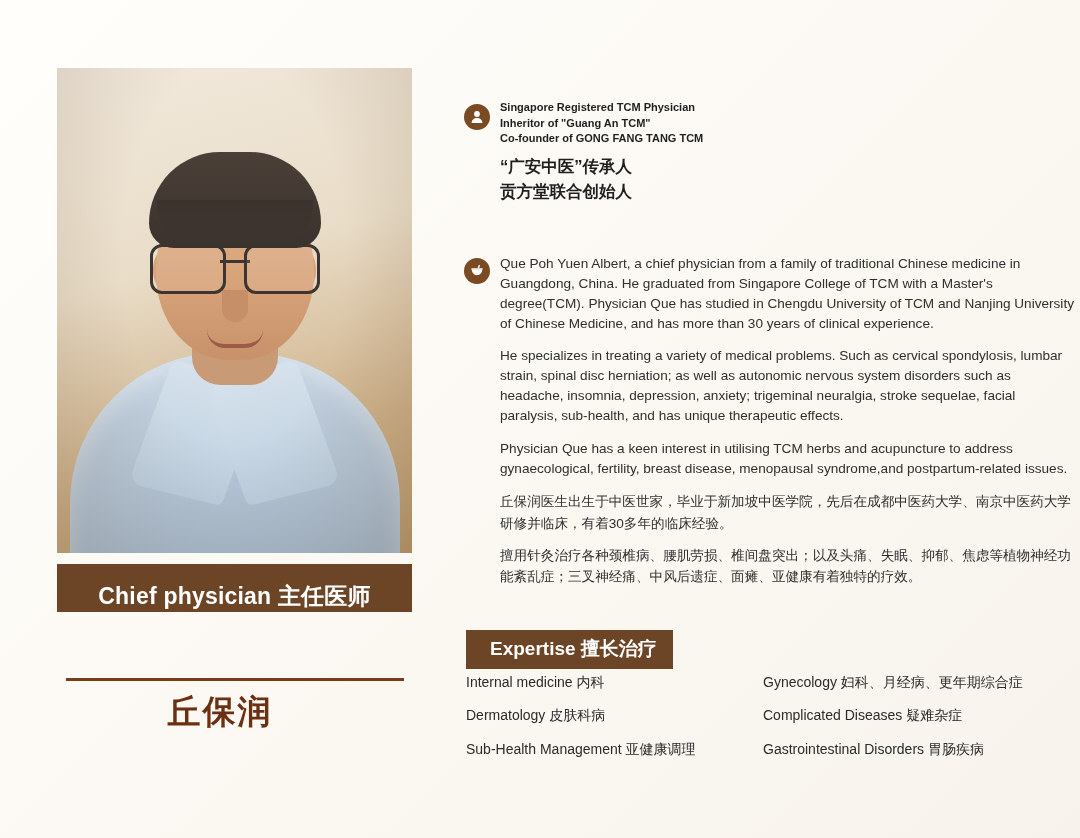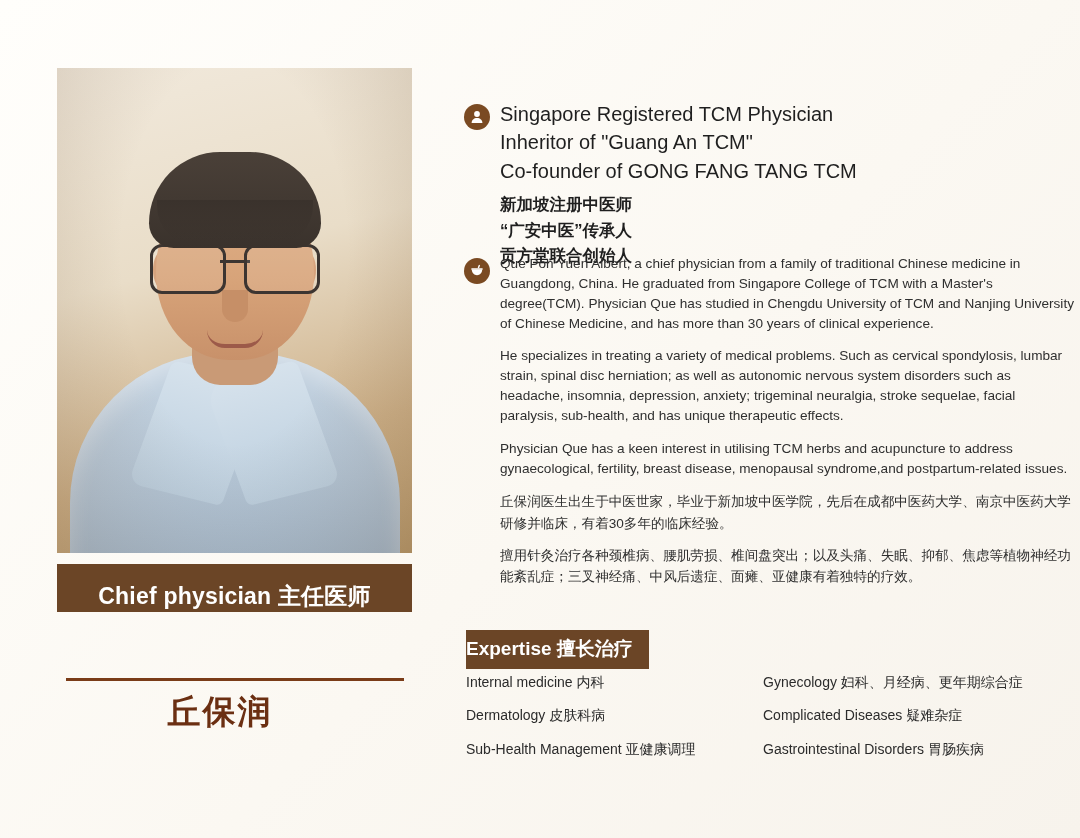--- a/index.html
+++ b/index.html
@@ -259,22 +259,22 @@
   }
   .badge-icon svg { display: block; }
 
   .titles {
     position: absolute;
     left: 48px;
     top: 100px;
     width: 570px;
   }
   .title-en {
-    font-size: 20px;
-    font-weight: normal;
+    font-size: 11px;
+    font-weight: bold;
     color: #1f1f1f;
     line-height: 1.42;
   }
   .title-cn {
     margin-top: 7px;
     font-size: 16.5px;
     font-weight: bold;
     color: #1f1f1f;
     line-height: 1.55;
   }
@@ -298,21 +298,21 @@
   }
 
   .expertise-header {
     position: absolute;
     left: 14px;
     top: 630px;
     background: #6b4526;
     color: #ffffff;
     font-size: 19px;
     font-weight: bold;
-    padding: 6px 16px 7px 0;
+    padding: 6px 16px 7px 24px;
   }
   .expertise-grid {
     position: absolute;
     left: 14px;
     top: 672px;
     width: 610px;
     display: grid;
     grid-template-columns: 285px 1fr;
     row-gap: 3px;
     column-gap: 10px;
@@ -372,21 +372,20 @@
       </svg>
     </div>
 
     <div class="titles">
       <div class="title-en">
         <div>Singapore Registered TCM Physician</div>
         <div>Inheritor of "Guang An TCM"</div>
         <div>Co-founder of GONG FANG TANG TCM</div>
       </div>
       <div class="title-cn">
-        <div>新加坡注册中医师</div>
         <div>“广安中医”传承人</div>
         <div>贡方堂联合创始人</div>
       </div>
     </div>
 
     <div class="badge-icon" style="left:12px; top:258px;">
       <svg width="16" height="16" viewBox="0 0 16 16" aria-hidden="true">
         <path d="M2.8 6.6h10.4c0 3.2-2.3 5.6-5.2 5.6S2.8 9.8 2.8 6.6z" fill="#ffffff"></path>
         <rect x="2.2" y="5.2" width="11.6" height="1.5" rx="0.7" fill="#ffffff"></rect>
         <rect x="9.2" y="1.8" width="1.4" height="3.6" rx="0.7" fill="#ffffff" transform="rotate(22 9.9 3.6)"></rect>

